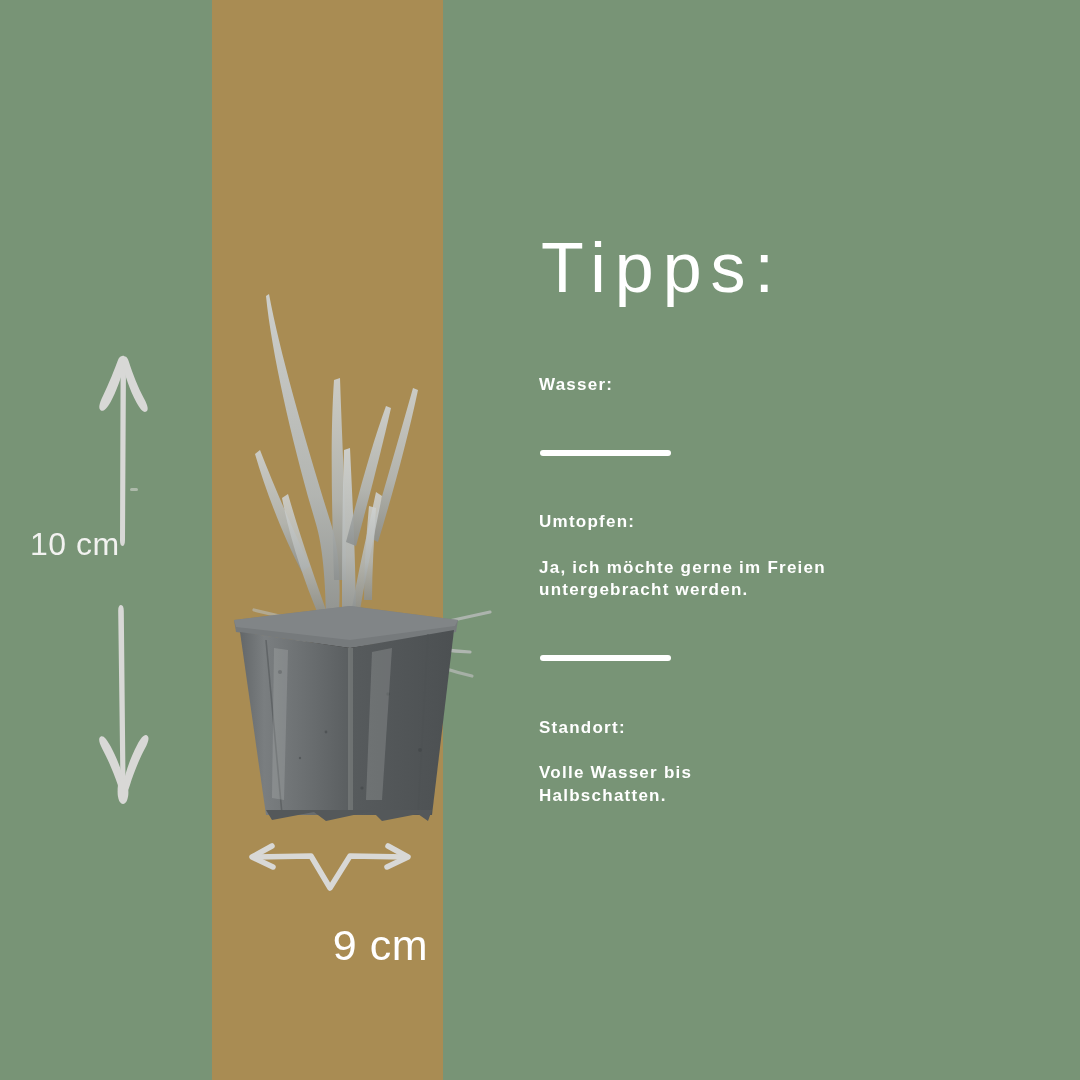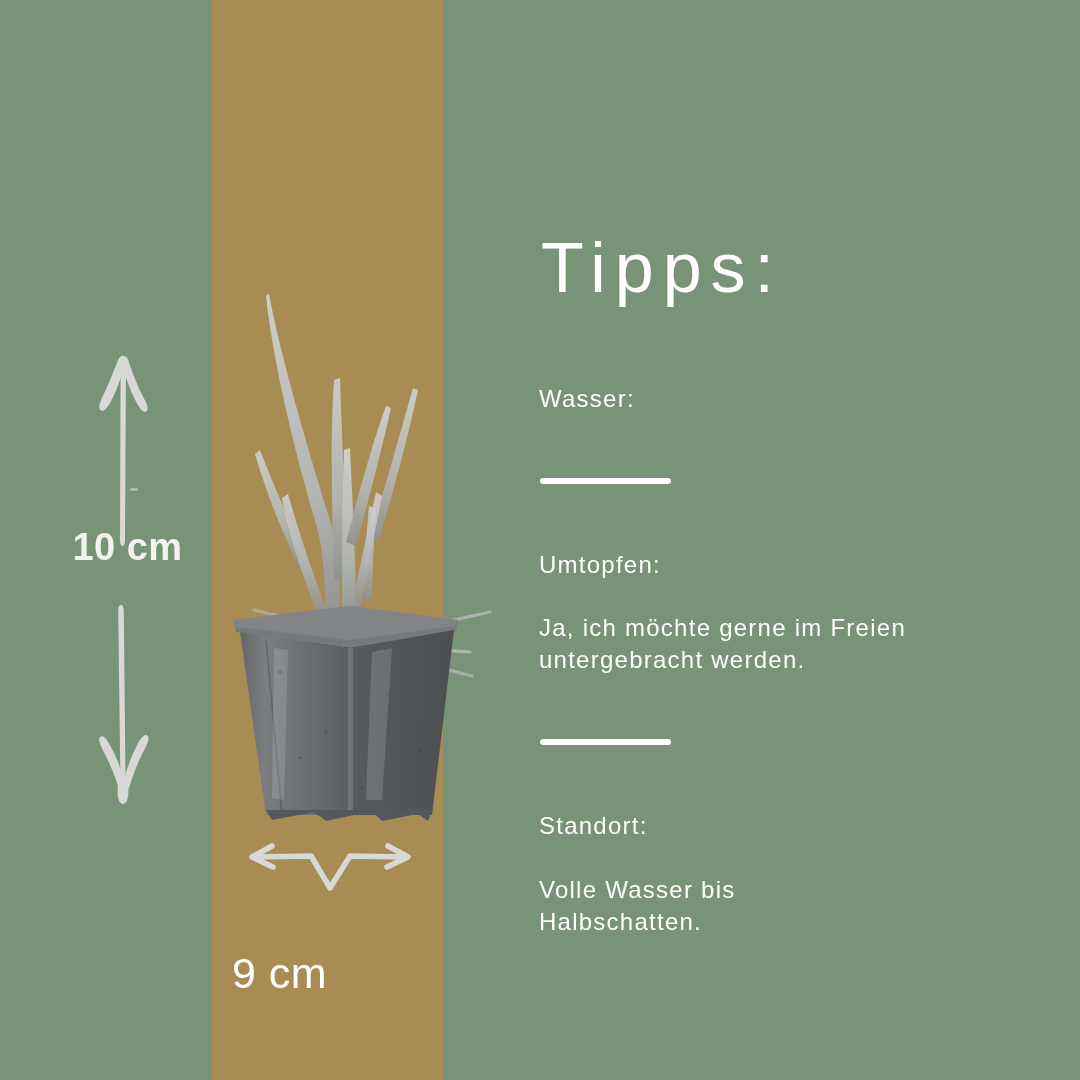--- a/index.html
+++ b/index.html
@@ -39,45 +39,44 @@
     width: 95px;
     height: 470px;
   }
   .measure-vertical svg { display: block; width: 100%; height: 100%; }
 
   .label-height {
     position: absolute;
     left: 30px;
     top: 528px;
     width: 195px;
-    text-align: center;
     color: #f2f2f0;
-    font-size: 38px;
-    font-weight: 700;
+    font-size: 32px;
+    font-weight: 400;
     letter-spacing: 0.5px;
     line-height: 1;
     white-space: nowrap;
   }
 
   
   .measure-horizontal {
     position: absolute;
     left: 238px;
     top: 840px;
     width: 185px;
     height: 60px;
   }
   .measure-horizontal svg { display: block; width: 100%; height: 100%; }
 
   .label-width {
     position: absolute;
     left: 232px;
-    top: 952px;
+    top: 924px;
     width: 196px;
-    text-align: left;
+    text-align: right;
     color: #ffffff;
     font-size: 43px;
     font-weight: 300;
     letter-spacing: 0.5px;
     line-height: 1;
     white-space: nowrap;
   }
 
   
   .product-photo {
@@ -100,22 +99,22 @@
     color: #ffffff;
     font-size: 70px;
     font-weight: 300;
     letter-spacing: 9px;
     line-height: 1.0;
     margin: 17px 0 48px 2px;
     white-space: nowrap;
   }
   .tip-block {
     color: #ffffff;
-    font-size: 24px;
-    font-weight: 400;
+    font-size: 17px;
+    font-weight: 700;
     letter-spacing: 1.25px;
     line-height: 1.33;
     white-space: pre-line;
   }
   .tip-heading {
     display: block;
   }
   .tip-body {
     display: block;
   }

